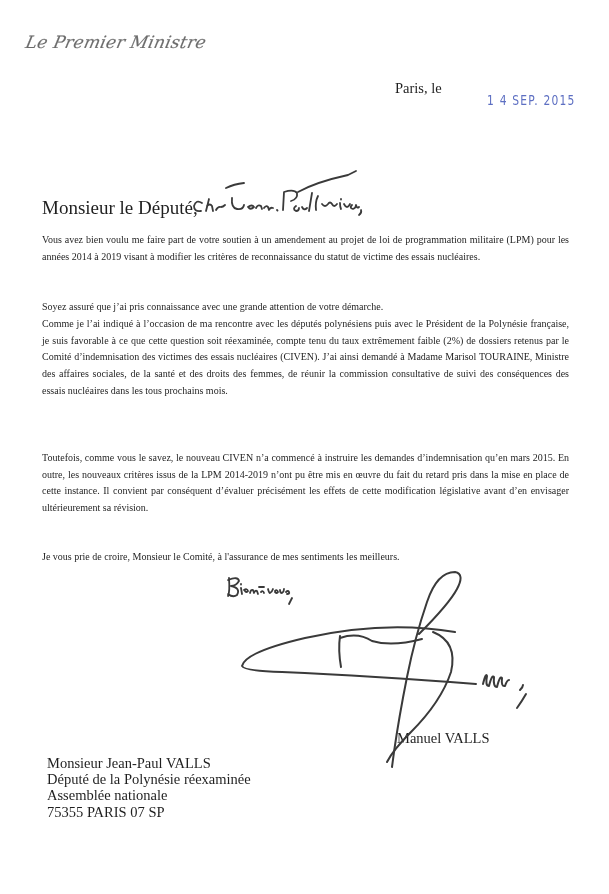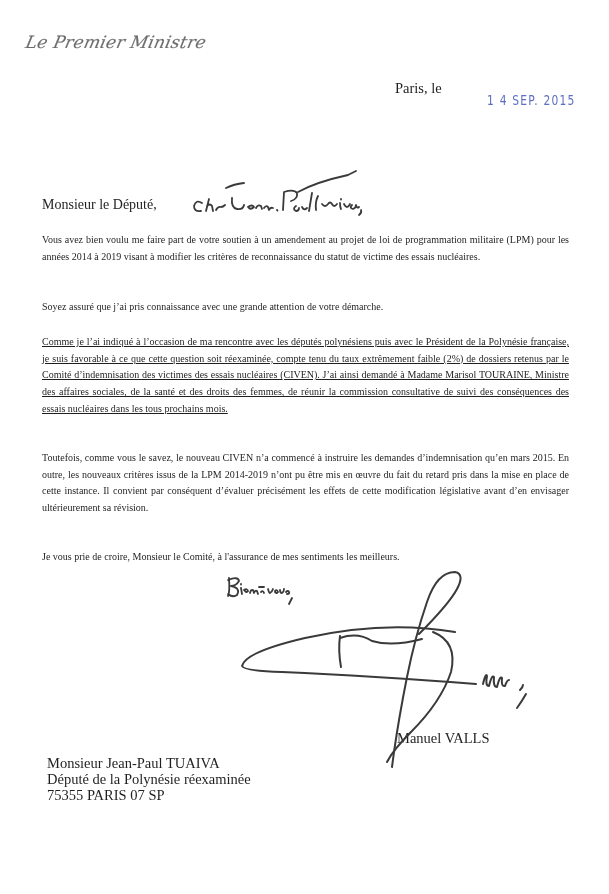--- a/index.html
+++ b/index.html
@@ -6,25 +6,25 @@
     body { width: 609px; height: 894px; position: relative; overflow: hidden;
            font-family: "Liberation Serif", "DejaVu Serif", serif; color: #1f1f1f; }
     .abs { position: absolute; }
     .letterhead { left: 26px; top: 32px; font-family: "DejaVu Serif", serif; font-style: italic;
                   font-size: 17px; color: #6a6a6a; letter-spacing: 0.3px; transform: skewX(-12deg);
                   -webkit-text-stroke: 0.2px #888; }
     .place { left: 395px; top: 80px; font-size: 14.5px; }
     .stamp { left: 487px; top: 92px; font-family: "DejaVu Sans Condensed", "DejaVu Sans", sans-serif;
              font-size: 14.5px; color: #5d6fc2; letter-spacing: 1.5px; transform: scaleX(0.82);
              transform-origin: left center; font-weight: normal; }
-    .salutation { left: 42px; top: 197px; font-size: 14px; }
+    .salutation { left: 42px; top: 197px; font-size: 19px; }
     .para { left: 42px; width: 527px; font-size: 10px; line-height: 16.7px; text-align: justify; margin: 0; }
     .p1 { top: 232px; }
     .p2 { top: 299px; }
-    .p3 { top: 334px; text-decoration: underline; }
+    .p3 { top: 316px; }
     .p4 { top: 450px; }
     .closing { top: 549px; }
     .signatory { left: 397px; top: 730px; font-size: 14.5px; }
     .address { left: 47px; top: 755px; font-size: 14.5px; line-height: 16.2px; }
     .address div { white-space: nowrap; }
     svg.hand { position: absolute; left: 0; top: 0; pointer-events: none; }
   </style>
 </head>
 <body>
 
@@ -37,22 +37,23 @@
 
 <p class="abs para p1">Vous avez bien voulu me faire part de votre soutien à un amendement au projet de loi de programmation militaire (LPM) pour les années 2014 à 2019 visant à modifier les critères de reconnaissance du statut de victime des essais nucléaires.</p>
 <p class="abs para p2">Soyez assuré que j’ai pris connaissance avec une grande attention de votre démarche.</p>
 <p class="abs para p3">Comme je l’ai indiqué à l’occasion de ma rencontre avec les députés polynésiens puis avec le Président de la Polynésie française, je suis favorable à ce que cette question soit réexaminée, compte tenu du taux extrêmement faible (2%) de dossiers retenus par le Comité d’indemnisation des victimes des essais nucléaires (CIVEN). J’ai ainsi demandé à Madame Marisol TOURAINE, Ministre des affaires sociales, de la santé et des droits des femmes, de réunir la commission consultative de suivi des conséquences des essais nucléaires dans les tous prochains mois.</p>
 <p class="abs para p4">Toutefois, comme vous le savez, le nouveau CIVEN n’a commencé à instruire les demandes d’indemnisation qu’en mars 2015. En outre, les nouveaux critères issus de la LPM 2014-2019 n’ont pu être mis en œuvre du fait du retard pris dans la mise en place de cette instance. Il convient par conséquent d’évaluer précisément les effets de cette modification législative avant d’en envisager ultérieurement sa révision.</p>
 <p class="abs para closing">Je vous prie de croire, Monsieur le Comité, à l'assurance de mes sentiments les meilleurs.</p>
 
 <div class="abs signatory">Manuel VALLS</div>
 
 <div class="abs address">
-  <div>Monsieur Jean-Paul TUAIVA</div>
+  <div>Monsieur Jean-Paul VALLS</div>
   <div>Député de la Polynésie réexaminée</div>
+  <div>Assemblée nationale</div>
   <div>75355 PARIS 07 SP</div>
 </div>
 
 <svg class="hand" width="609" height="894" viewBox="0 0 609 894">
   <g fill="none" stroke="#3a3a3a" stroke-width="1.8" stroke-linecap="round" stroke-linejoin="round">
 
     <g>
 
       <path d="M202 203 q-6 -4 -8 3 q0 6 7 5"></path>
 

